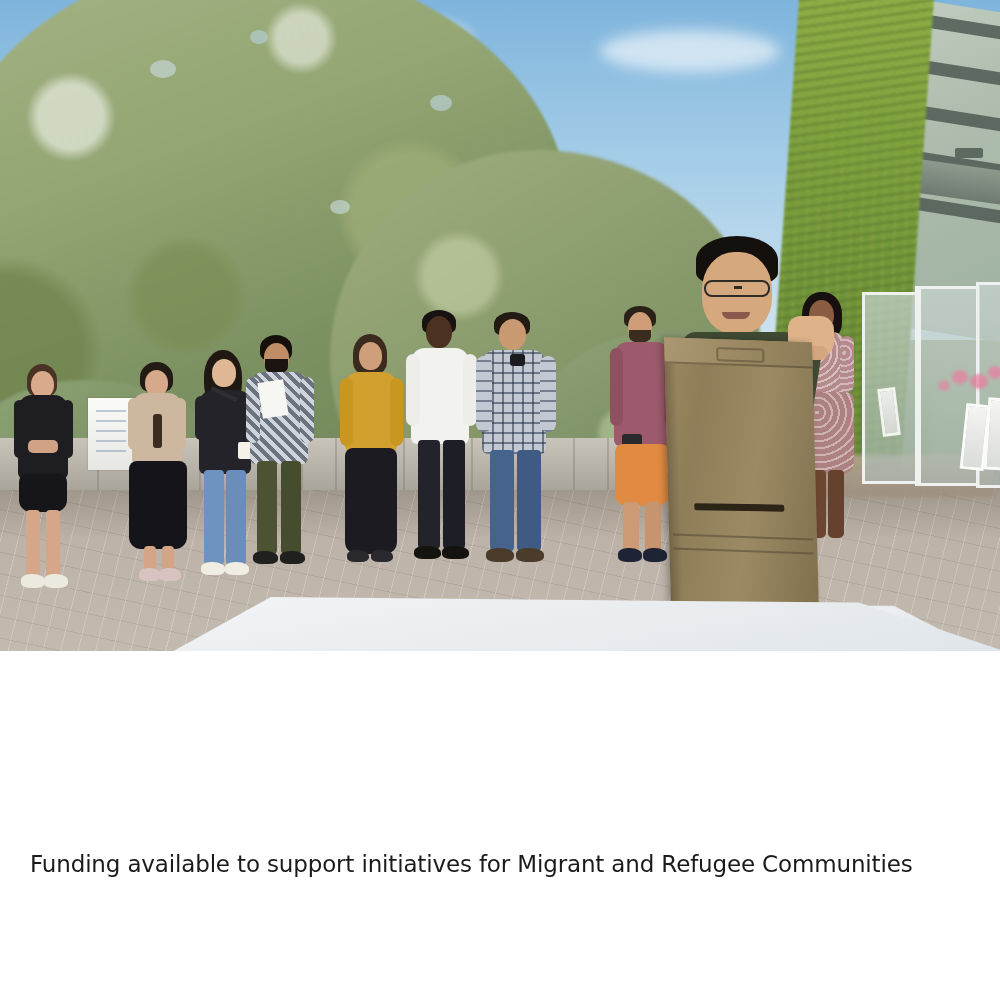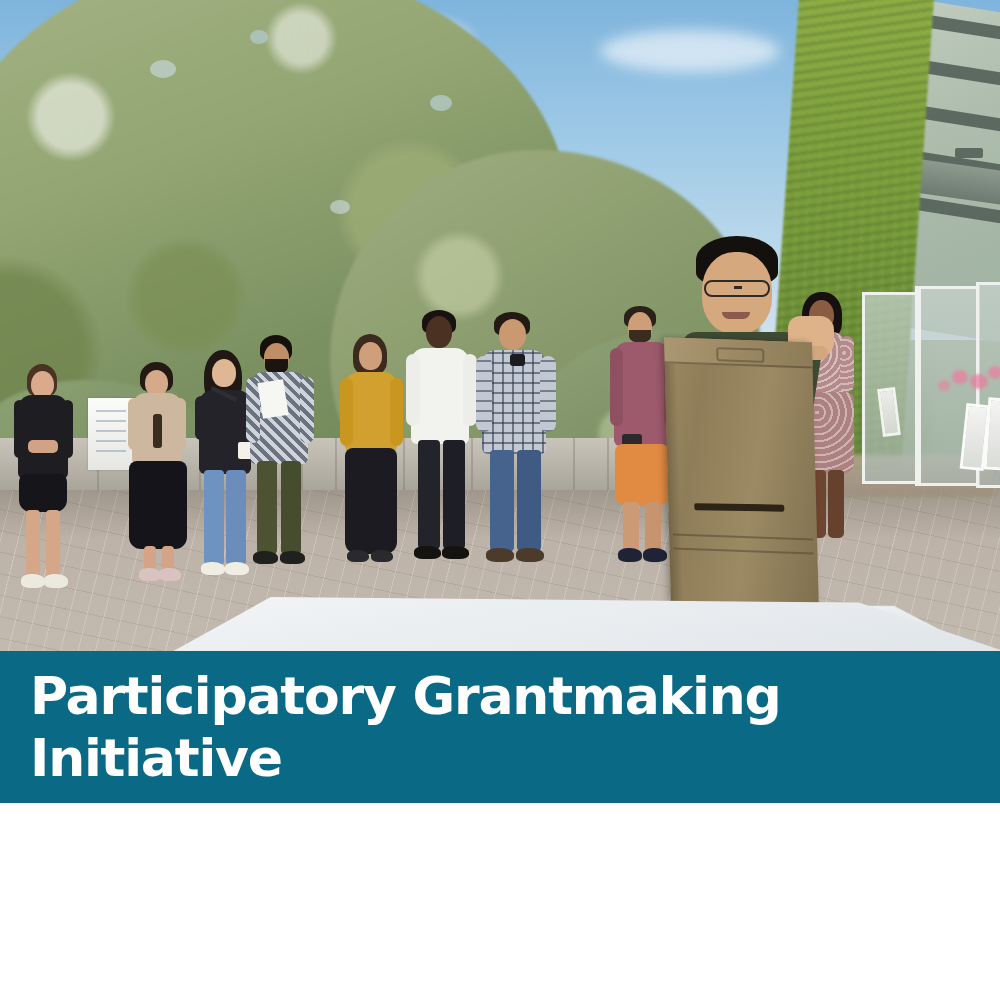--- a/index.html
+++ b/index.html
@@ -442,20 +442,18 @@
       <div class="boxSeam" style="top:196px;"></div>
       <div class="boxSeam" style="top:210px;"></div>
       <div class="boxSlot"></div>
     </div>
 
     <div class="table"></div>
     <div class="tableTop"></div>
 
   </div>
 
-  <div class="banner">
-    <h1>Participatory Grantmaking Initiative</h1>
+
+  <div class="body">
+    <div class="line1">Funding available to support initiatives for Migrant and Refugee Communities</div>
   </div>
 
-  <div class="body">
-  </div>
-
 </div>
 
 </body></html>

